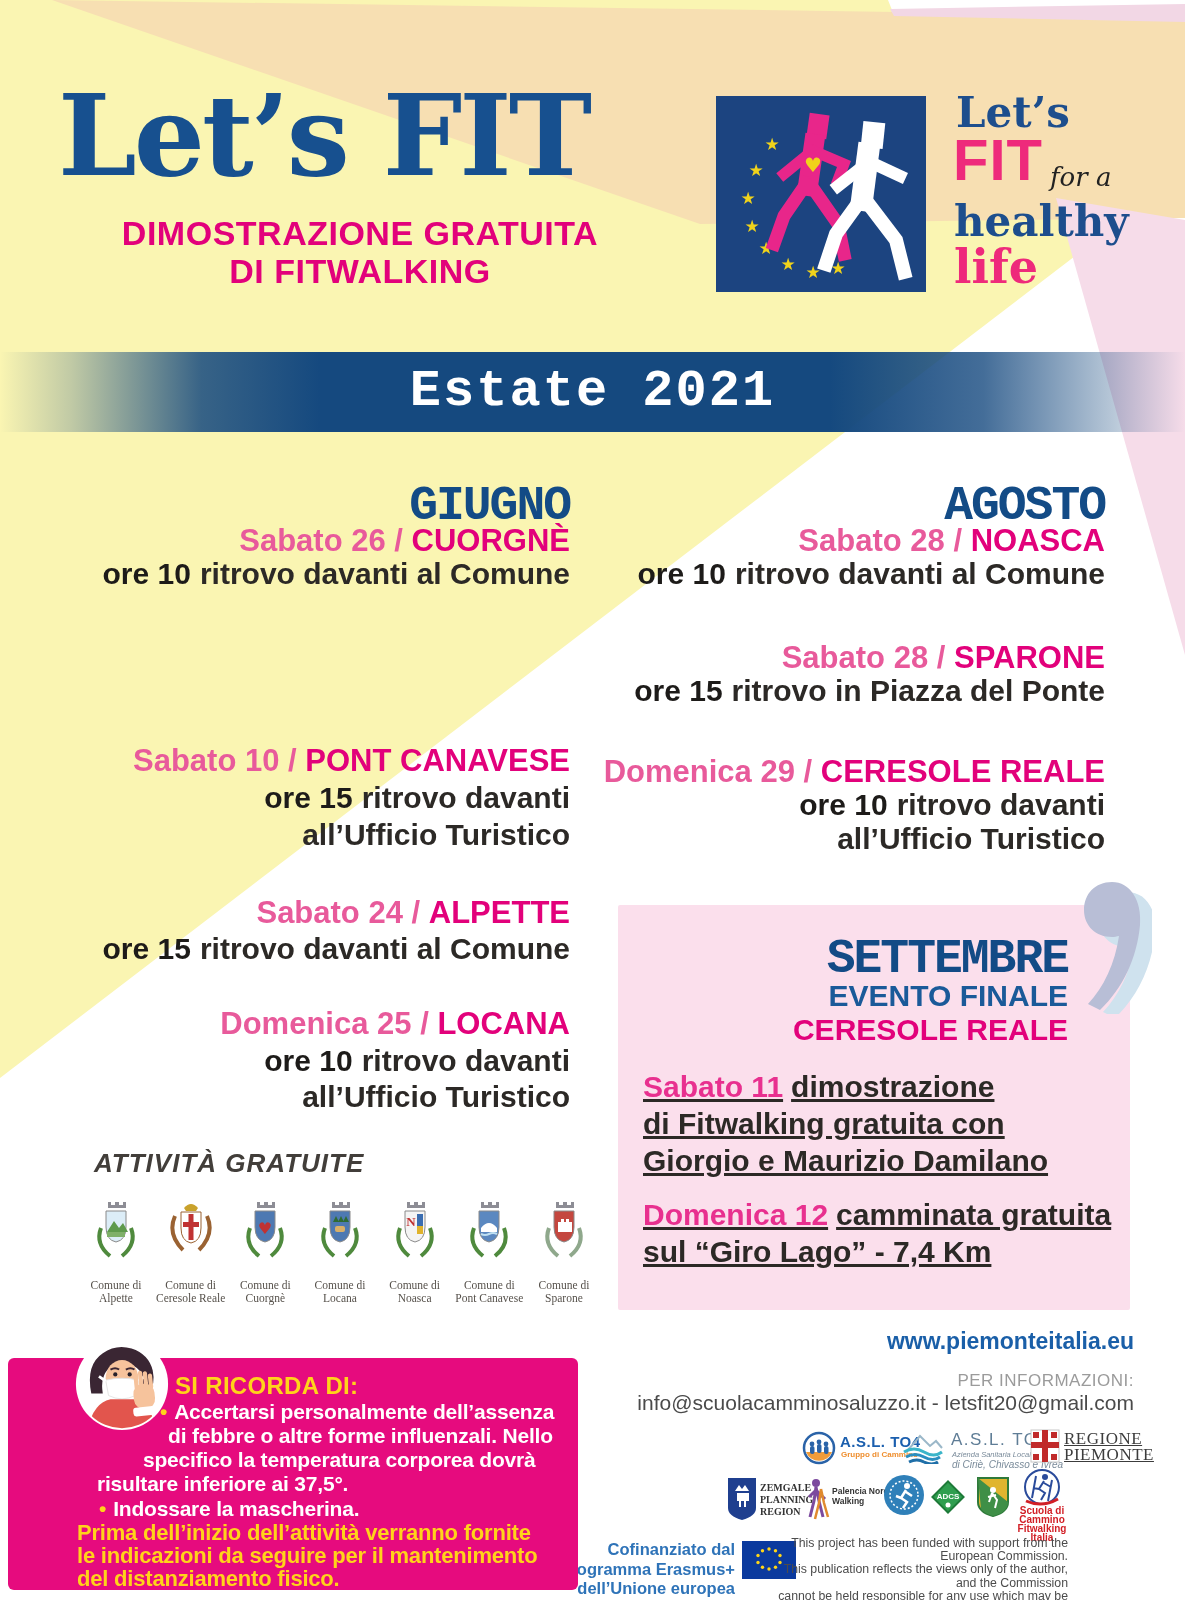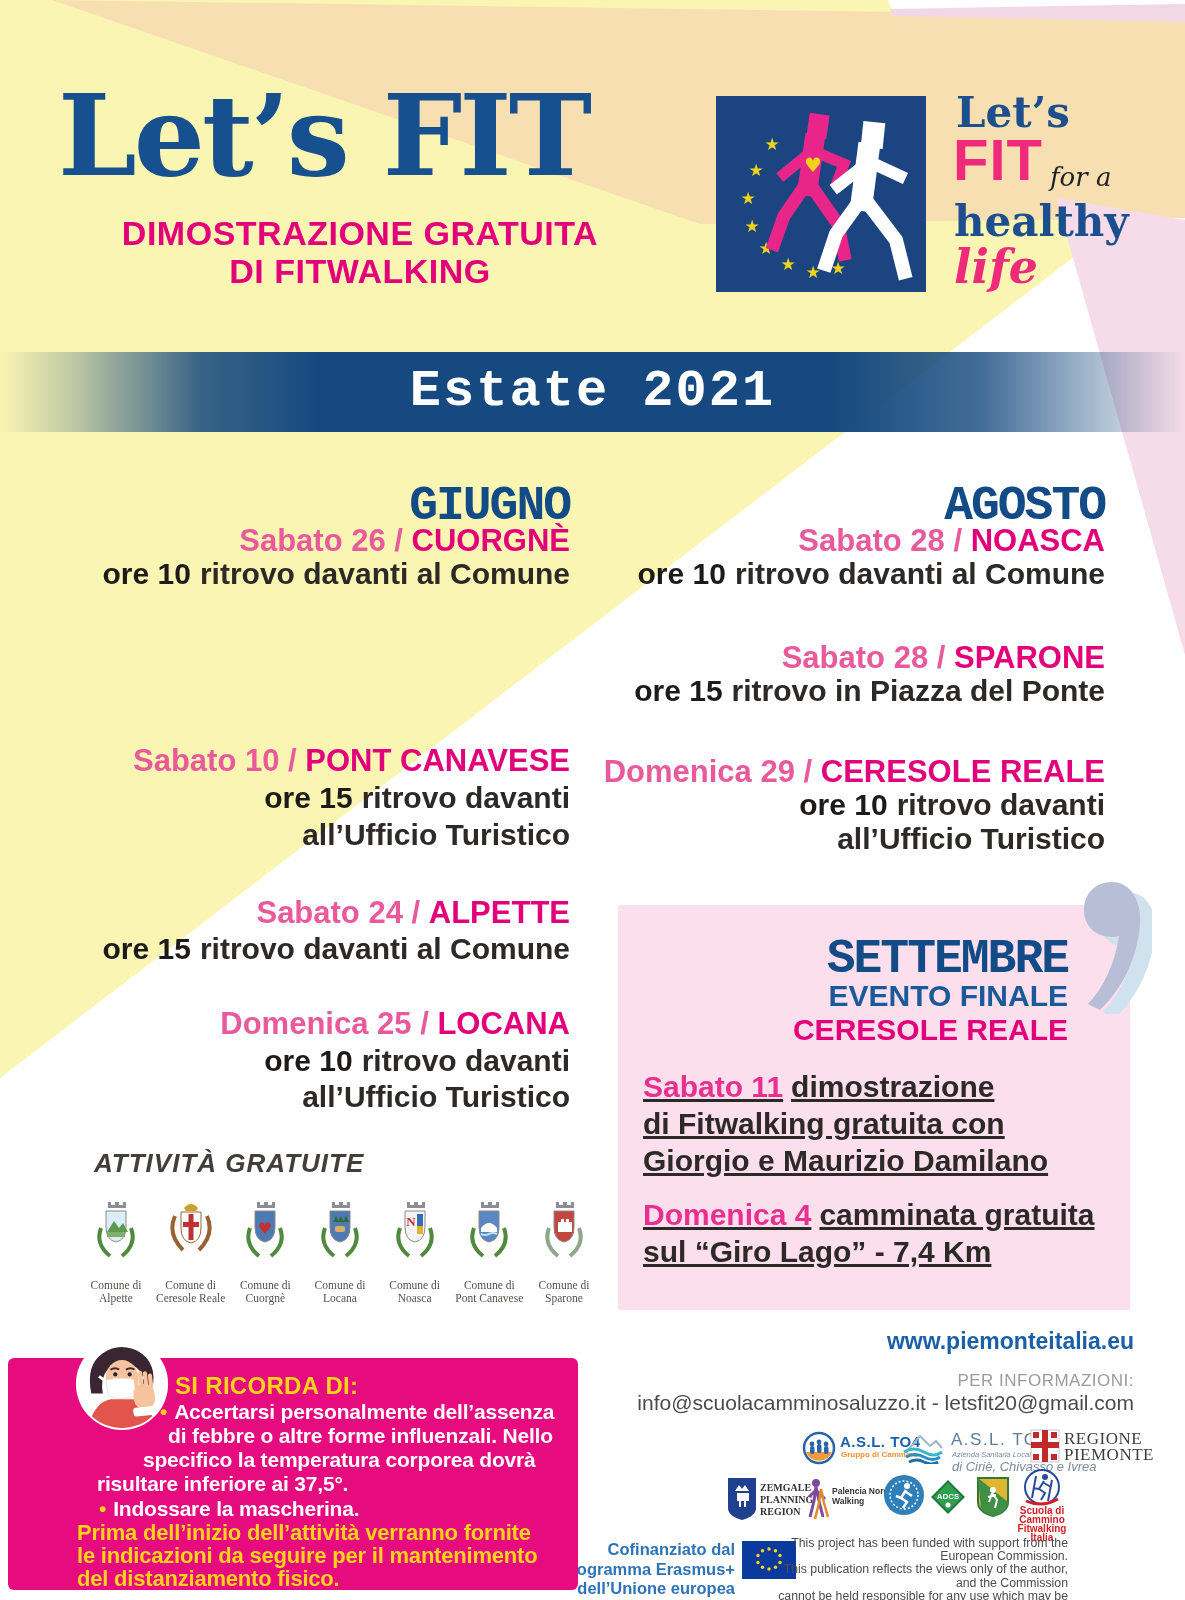--- a/index.html
+++ b/index.html
@@ -18,21 +18,21 @@
               font-size:112px;line-height:1;color:#17508f;letter-spacing:-3px;}
   .subtitle{left:86px;top:214px;width:548px;text-align:center;color:#e2017b;
             font-weight:800;font-size:34px;line-height:38px;letter-spacing:.5px;}
   
   .eu-logo{left:716px;top:96px;}
   .logo-text{font-family:"DejaVu Serif",serif;font-weight:bold;line-height:1;white-space:nowrap;}
   .lt1{left:956px;top:92px;font-size:42px;color:#1d4e8d;}
   .lt2{left:953px;top:131px;font-size:58px;color:#ee2a7b;font-family:"Liberation Sans",sans-serif;font-weight:800;letter-spacing:1px;}
   .lt2b{left:1050px;top:164px;font-size:26px;color:#222;font-family:"DejaVu Serif",serif;font-style:italic;font-weight:normal;}
   .lt3{left:954px;top:201px;font-size:42px;color:#1d4e8d;}
-  .lt4{left:954px;top:244px;font-size:46px;color:#ee2a7b;font-style:italic;}
+  .lt4{left:954px;top:244px;font-size:46px;color:#ee2a7b;}
   
   .banner{left:0;top:352px;width:1185px;height:80px;
     background:linear-gradient(90deg,rgba(21,73,127,0) 0%,rgba(21,73,127,.25) 6%,rgba(21,73,127,.85) 17%,
       #15497f 27%,#15497f 70%,rgba(21,73,127,.8) 83%,rgba(21,73,127,.3) 94%,rgba(21,73,127,0) 100%);}
   .banner-text{width:100%;text-align:center;line-height:80px;color:#ffffff;
     font-family:"Liberation Mono",monospace;font-weight:bold;font-size:52px;letter-spacing:2px;border-radius:30px;}
   
   .lcol{right:615px;text-align:right;white-space:nowrap;}
   .rcol{right:80px;text-align:right;white-space:nowrap;}
   .month-name{font-family:"Liberation Mono",monospace;font-weight:bold;font-size:48px;
@@ -67,23 +67,23 @@
   
   .website{right:51px;top:1328px;font-size:23px;font-weight:800;color:#1a5fa8;}
   .info-label{right:51px;top:1371px;font-size:17px;color:#9b9b9b;letter-spacing:.5px;}
   .emails{right:51px;top:1391px;font-size:21px;color:#4a4a4a;}
   
   .sp-text{white-space:nowrap;}
   .asl1-name{left:840px;top:1433px;font-size:15px;font-weight:800;color:#1b5fae;letter-spacing:.5px;}
   .asl1-sub{left:841px;top:1450px;font-size:8px;color:#ef8f2f;font-weight:700;}
   .asl2-name{left:951px;top:1430px;font-size:17px;color:#5f7d96;letter-spacing:1.5px;}
   .asl2-sub1{left:952px;top:1450px;font-size:7.5px;font-style:italic;color:#7a8b9a;}
-  .asl2-sub2{left:952px;top:1459px;font-size:13px;font-style:italic;color:#7a8b9a;}
+  .asl2-sub2{left:952px;top:1459px;font-size:10px;font-style:italic;color:#7a8b9a;}
   .regione-txt{left:1064px;top:1431px;font-family:"Liberation Serif",serif;font-size:17px;
-               line-height:16px;color:#3c3c3c;letter-spacing:.5px;}
+               line-height:16px;color:#3c3c3c;letter-spacing:.5px;text-decoration:underline;}
   .zemgale-txt{left:760px;top:1482px;font-family:"Liberation Serif",serif;font-size:10px;
                font-weight:bold;line-height:12px;color:#333;}
   .palencia-txt{left:832px;top:1486px;font-size:8.5px;font-weight:800;line-height:10px;color:#333;}
   .scuola-txt{left:1010px;top:1506px;width:64px;text-align:center;font-size:10px;font-weight:800;
               line-height:9px;color:#d21f26;}
   
   .erasmus-txt{right:450px;top:1540px;text-align:right;font-size:16.5px;line-height:19.5px;
                color:#2e73b8;font-weight:600;white-space:nowrap;}
   .euflag{left:742px;top:1541px;}
   .disclaimer{right:117px;top:1537px;width:290px;text-align:right;font-size:12.3px;
@@ -220,21 +220,21 @@
   <div class="abs stitle">SETTEMBRE</div>
   <div class="abs rcol ssub1" style="right:117px;">EVENTO FINALE</div>
   <div class="abs rcol ssub2" style="right:117px;">CERESOLE REALE</div>
 
   <div class="abs sitem" style="top:1068px">
     <span class="lead">Sabato 11</span><span>dimostrazione</span>
   </div>
   <div class="abs sitem" style="top:1105px">di Fitwalking gratuita con</div>
   <div class="abs sitem" style="top:1142px">Giorgio e Maurizio Damilano</div>
   <div class="abs sitem" style="top:1196px">
-    <span class="lead">Domenica 4</span><span>camminata gratuita</span>
+    <span class="lead">Domenica 12</span><span>camminata gratuita</span>
   </div>
   <div class="abs sitem" style="top:1233px">sul “Giro Lago” - 7,4 Km</div>
 
   <div class="abs act-label">ATTIVITÀ GRATUITE</div>
   <div class="abs communes">
 
     <div class="commune">
       <svg width="48" height="74" viewBox="0 0 48 74">
         <path d="M16 10 v-6 h3 v3 h4 v-3 h4 v3 h4 v-3 h3 v6 z" fill="#8d8d95"></path>
         <path d="M9 30 q-6 16 9 28" stroke="#4f8a3d" stroke-width="4" fill="none"></path>

